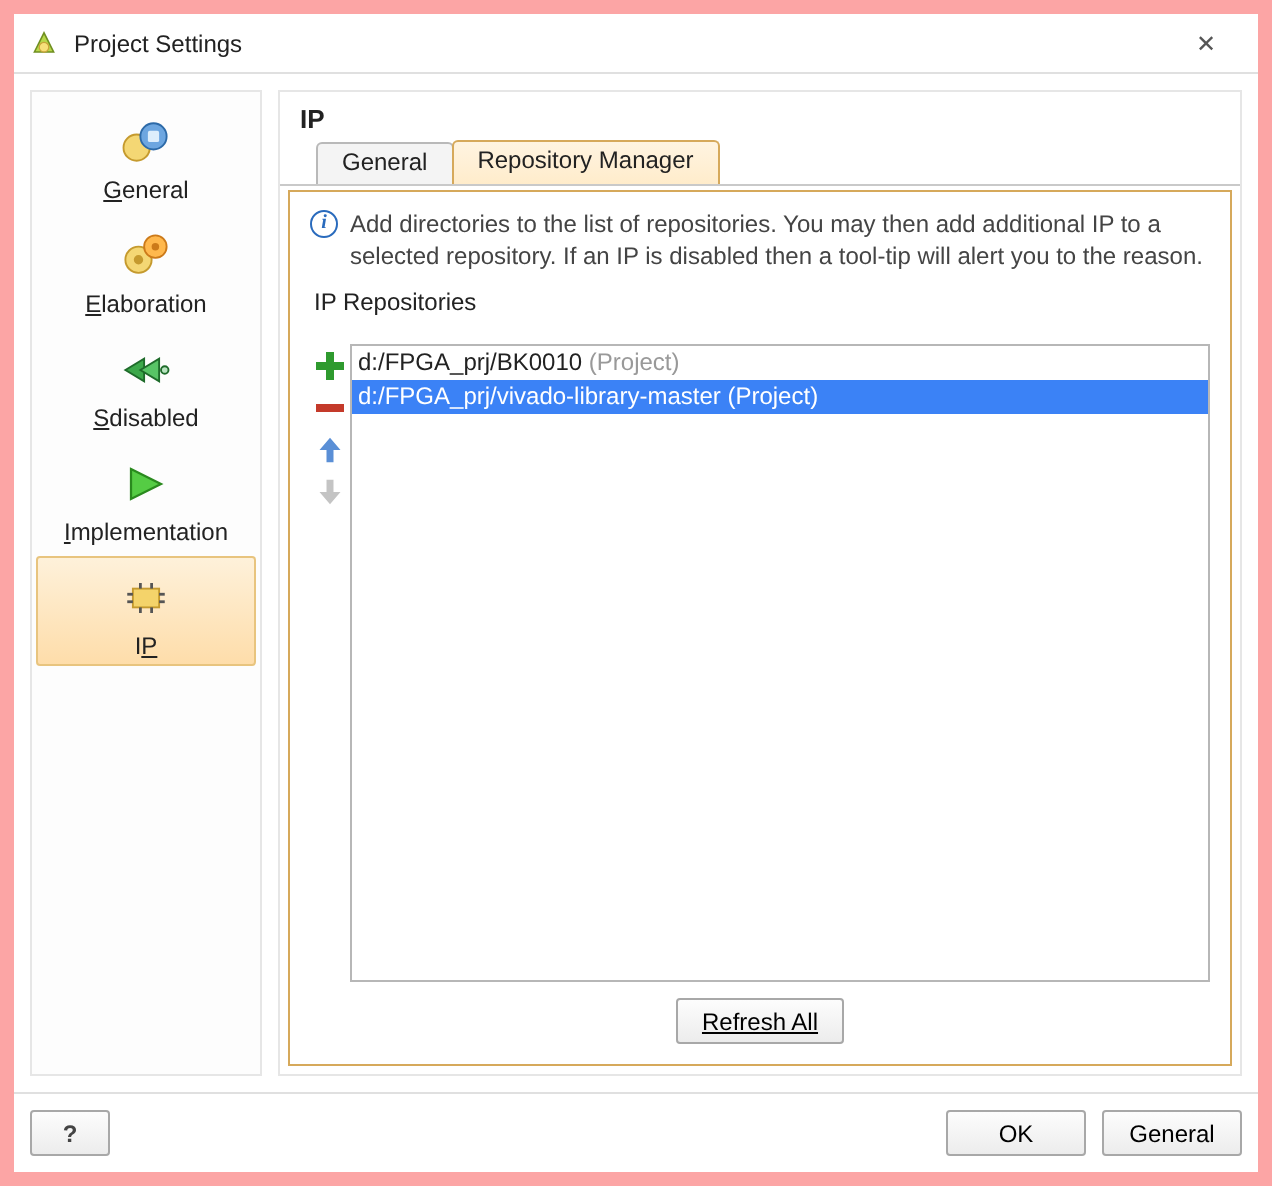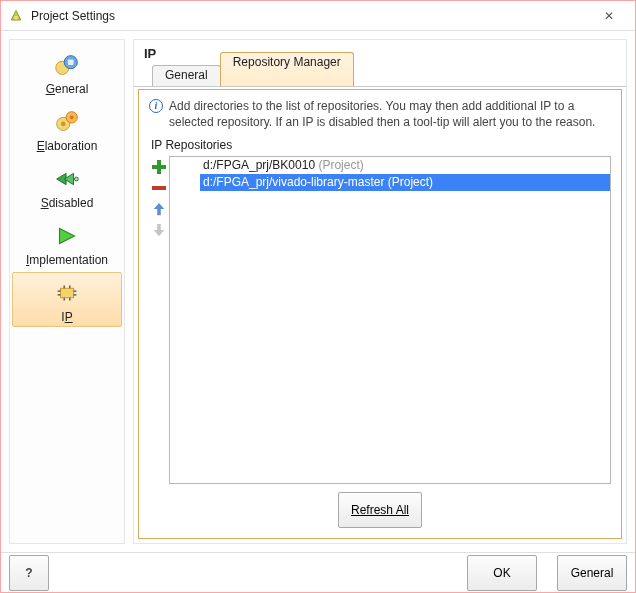--- a/index.html
+++ b/index.html
@@ -5,21 +5,21 @@
   * { box-sizing: border-box; }
   html, body {
     margin: 0; padding: 0;
     font-family: "Segoe UI", Tahoma, sans-serif;
     font-size: 12px;
     background: #fff;
     color: #222;
   }
   .dialog {
     width: 636px; height: 593px;
-    border: 1px solid #fca5a5;
+    border: 7px solid #fca5a5;
     background: #fff;
     display: flex; flex-direction: column;
     box-shadow: 3px 3px 14px rgba(0,0,0,0.25);
   }
   .titlebar {
     height: 30px;
     background: #fff;
     display: flex; align-items: center;
     padding: 0 6px;
     border-bottom: 1px solid #e0e0e0;
@@ -89,21 +89,21 @@
     background: #f4f4f4;
     border-radius: 3px 3px 0 0;
     margin-right: -1px;
     cursor: default;
     position: relative;
   }
   .tab.active {
     background: linear-gradient(#fff4e1, #ffeccb);
     border-color: #d6a95b;
     z-index: 2;
-    height: 34px;
+    height: 22px;
   }
   .tabpage {
     flex: 1;
     margin: 2px 4px 4px;
     border: 1px solid #d6a95b;
     display: flex; flex-direction: column;
     padding: 8px 10px 10px;
     min-height: 0;
   }
   .infoline {
@@ -116,21 +116,21 @@
     width: 14px; height: 14px; flex: none;
     border-radius: 50%;
     border: 1px solid #2a6bbd;
     color: #2a6bbd;
     font-style: italic; font-weight: bold;
     font-size: 10px;
     display: flex; align-items: center; justify-content: center;
     font-family: Georgia, serif;
     margin-top: 1px;
   }
-  .section-label { margin: 2px 0 4px 2px; }
+  .section-label { margin: 2px 0 14px 2px; }
   .repo-area {
     flex: 1;
     display: flex;
     min-height: 0;
   }
   .repo-buttons {
     width: 20px;
     display: flex; flex-direction: column; align-items: center;
     gap: 3px;
     padding-top: 2px;
@@ -145,56 +145,55 @@
     border: 1px solid #b7b7b7;
     background: #fff;
     overflow: hidden;
     min-width: 0;
   }
   .repo-row {
     height: 17px; line-height: 17px;
     padding-left: 3px;
     white-space: nowrap;
     cursor: default;
-    margin-left: 30px;
   }
   .repo-row .path { color: #222; }
   .repo-row .proj { color: #999; }
   .repo-row.selected {
     background: #3b82f6;
     color: #fff;
   }
   .repo-row.selected .path, .repo-row.selected .proj { color: #fff; }
   .refresh-wrap {
     display: flex; justify-content: center;
     padding-top: 8px;
   }
   .footer {
     height: 40px;
     border-top: 1px solid #e0e0e0;
     padding: 6px 8px;
     display: flex; align-items: center;
   }
   .footer .spacer { flex: 1; }
   button.std, .stdbtn {
-    height: 36px;
+    height: 23px;
     min-width: 70px;
     padding: 0 12px;
     background: linear-gradient(#fdfdfd, #ececec);
     border: 1px solid #a8a8a8;
     border-radius: 2px;
     font: inherit;
     cursor: default;
   }
   button.help {
     min-width: 40px;
     font-weight: bold;
     color: #444;
   }
-  .footbtns { display: flex; gap: 20px; }
+  .footbtns { display: flex; gap: 8px; }
   .und { text-decoration: underline; }
 </style>
 </head>
 <body>
 
 <div class="dialog">
 
   <div class="titlebar">
     <div class="appicon">
       <svg viewBox="0 0 20 20" width="16" height="16">

